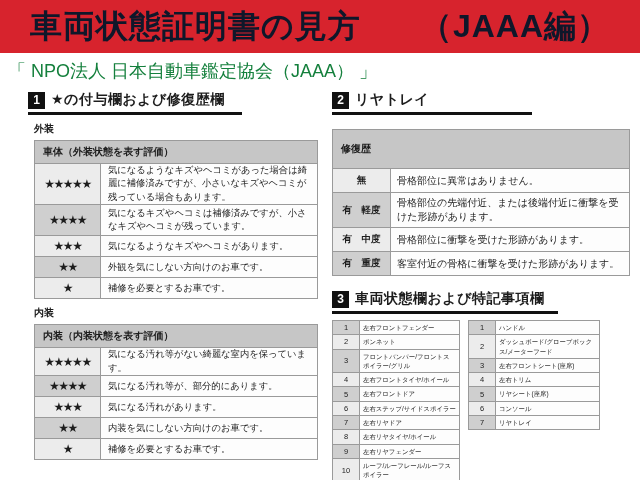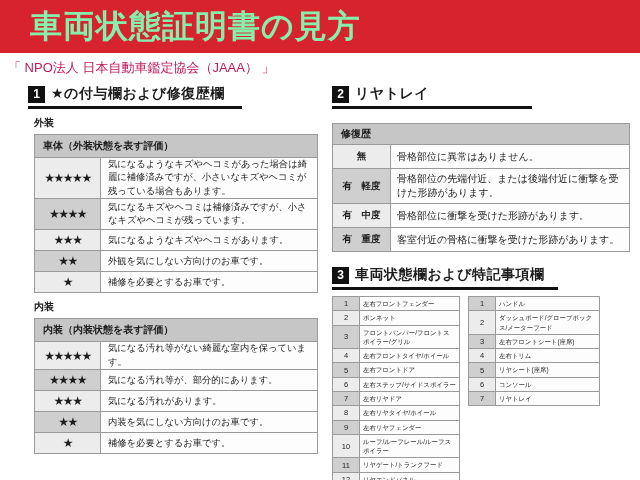--- a/index.html
+++ b/index.html
@@ -12,27 +12,27 @@
   }
   *{box-sizing:border-box;margin:0;padding:0;}
   html,body{width:640px;height:480px;overflow:hidden;}
   body{
     font-family:"Liberation Sans","DejaVu Sans",sans-serif;
     background:#ffffff;color:var(--ink);
     display:flex;flex-direction:column;
   }
   
   .banner{
-    height:53px;background:var(--red);color:#86efac;
+    height:53px;background:var(--red);color:#0f172a;
     display:flex;align-items:center;justify-content:space-between;
     padding:0 30px;flex:0 0 auto;
   }
   .banner .t{font-size:32px;font-weight:bold;letter-spacing:1px;}
   
-  .subtitle{font-size:13px;margin:6px 8px 2px 8px;color:#be185d;}
+  .subtitle{font-size:18px;margin:6px 8px 2px 8px;color:#15803d;}
   
   .main{display:flex;flex:1 1 auto;margin-top:2px;}
   .col-left{width:290px;margin-left:28px;}
   .col-right{width:302px;margin-left:14px;}
   .sec-head{
     display:flex;align-items:center;gap:6px;
     border-bottom:3px solid #111;padding-bottom:3px;margin-top:4px;
   }
   .sec-head .num{
     width:17px;height:17px;background:#111;color:#fff;
@@ -55,41 +55,42 @@
     letter-spacing:-1.5px;padding:2px 0;
   }
   .rate-table td.desc{font-size:9.3px;line-height:1.45;padding:0 7px;}
   .rate-table tbody tr:nth-child(odd) td.key{background:var(--row-light);}
   .rate-table tbody tr:nth-child(even) td.key{background:var(--row-dark);}
   .ext-table tbody tr:nth-child(1) td{height:34px;}
   .ext-table tbody tr:nth-child(2) td{height:31px;}
   .ext-table tbody tr td{height:21px;}
   .int-table tbody tr td{height:21px;}
   .repair-table{width:298px;border:1.5px solid var(--border);margin-top:14px;}
-  .repair-table th{background:var(--hdr-bg);font-size:10px;text-align:left;padding:3px 8px;font-weight:bold;}
+  .repair-table th{background:var(--hdr-bg);font-size:10px;text-align:left;padding:12px 8px;font-weight:bold;}
   .repair-table td.key{width:58px;text-align:center;font-size:9.5px;font-weight:bold;white-space:nowrap;padding:2px;}
   .repair-table td.desc{font-size:10px;line-height:1.4;padding:3px 6px;}
   .repair-table tbody tr:nth-child(odd) td.key{background:var(--row-light);}
   .repair-table tbody tr:nth-child(even) td.key{background:var(--row-dark);}
   .repair-table tbody tr td{height:24px;}
   .lists{display:flex;gap:8px;margin-top:6px;}
   .parts-table{border:1.2px solid var(--border);}
   .parts-left{width:128px;}
   .parts-right{width:132px;align-self:flex-start;}
   .parts-table td.key{width:27px;text-align:center;font-size:7.5px;padding:2px 0;}
   .parts-table td.name{font-size:6.4px;line-height:1.45;padding:2px 3px;}
   .parts-table tbody tr:nth-child(odd) td.key{background:var(--row-dark);}
   .parts-table tbody tr:nth-child(even) td.key{background:var(--row-light);}
   .parts-table tbody tr td{height:13px;}
 </style>
 </head>
 <body>
 
 <div class="banner">
   <span class="t">車両状態証明書の見方</span>
+  <span class="t">（JAAA編）</span>
 </div>
 
 <div class="subtitle">「 NPO法人 日本自動車鑑定協会（JAAA） 」</div>
 
 <div class="main">
 
   <div class="col-left">
     <div class="sec-head w1">
       <span class="num">1</span>
       <span class="st">★の付与欄および修復歴欄</span>

